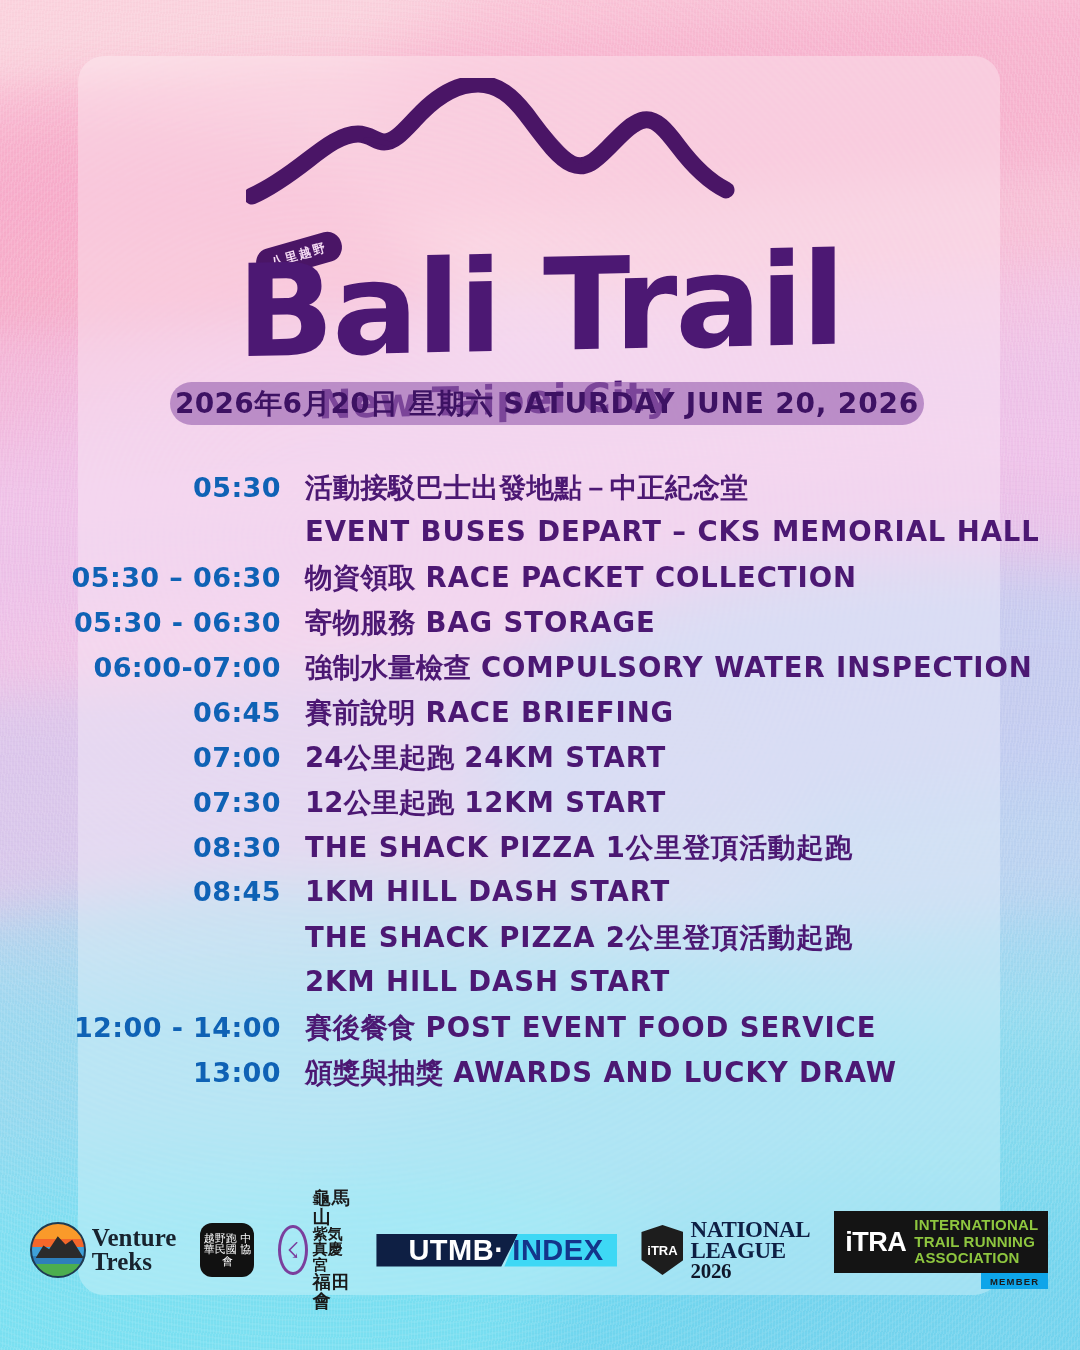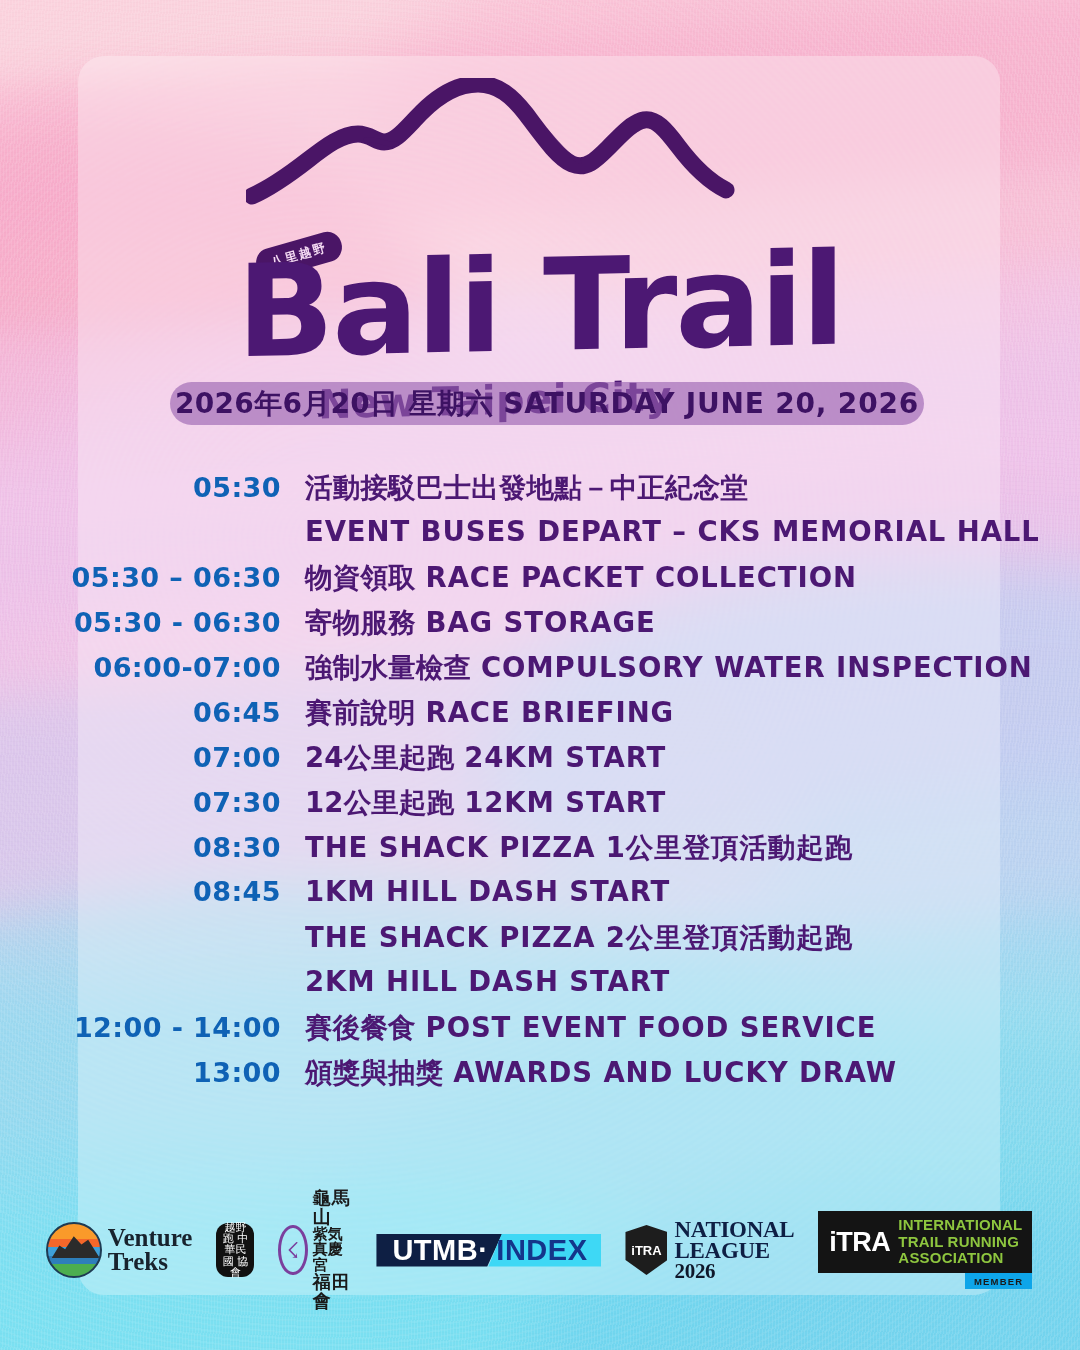--- a/index.html
+++ b/index.html
@@ -223,21 +223,21 @@
     clip-path:polygon(0% 100%, 16% 52%, 28% 66%, 46% 16%, 62% 48%, 76% 30%, 100% 100%);
   }
   .vt-text {
     font-family:"Liberation Serif", serif;
     font-weight:700; font-size:25px; line-height:.98;
     color:#18232e;
   }
 
   
   .trc {
-    width:38px; height:54px; border-radius:12px;
+    width:54px; height:54px; border-radius:12px;
     background:#111; color:#fff;
     display:flex; align-items:center; justify-content:center;
     font-family:"DejaVu Sans", sans-serif;
     font-size:11px; line-height:1.02;
     text-align:center; letter-spacing:0; padding:3px;
   }
 
   
   .gms { gap:5px; }
   .gms-mark {
@@ -256,21 +256,21 @@
     letter-spacing:1px;
   }
   .gms-text .mid { font-size:15px; letter-spacing:0; }
 
   
   .utmb { height:46px; display:flex; }
   .utmb-a {
     background:#0e1f44; color:#fff;
     font-weight:800; font-size:29px;
     display:flex; align-items:center;
-    padding:0 14px 0 16px;
+    padding:0 14px 0 32px;
     letter-spacing:.5px;
     clip-path:polygon(0 0, 100% 0, 88% 100%, 0 100%);
     font-family:"Liberation Sans", sans-serif;
   }
   .utmb-b {
     background:#3ed8f5; color:#14358a;
     font-weight:800; font-size:29px;
     display:flex; align-items:center;
     padding:0 14px 0 8px;
     margin-left:-14px;

